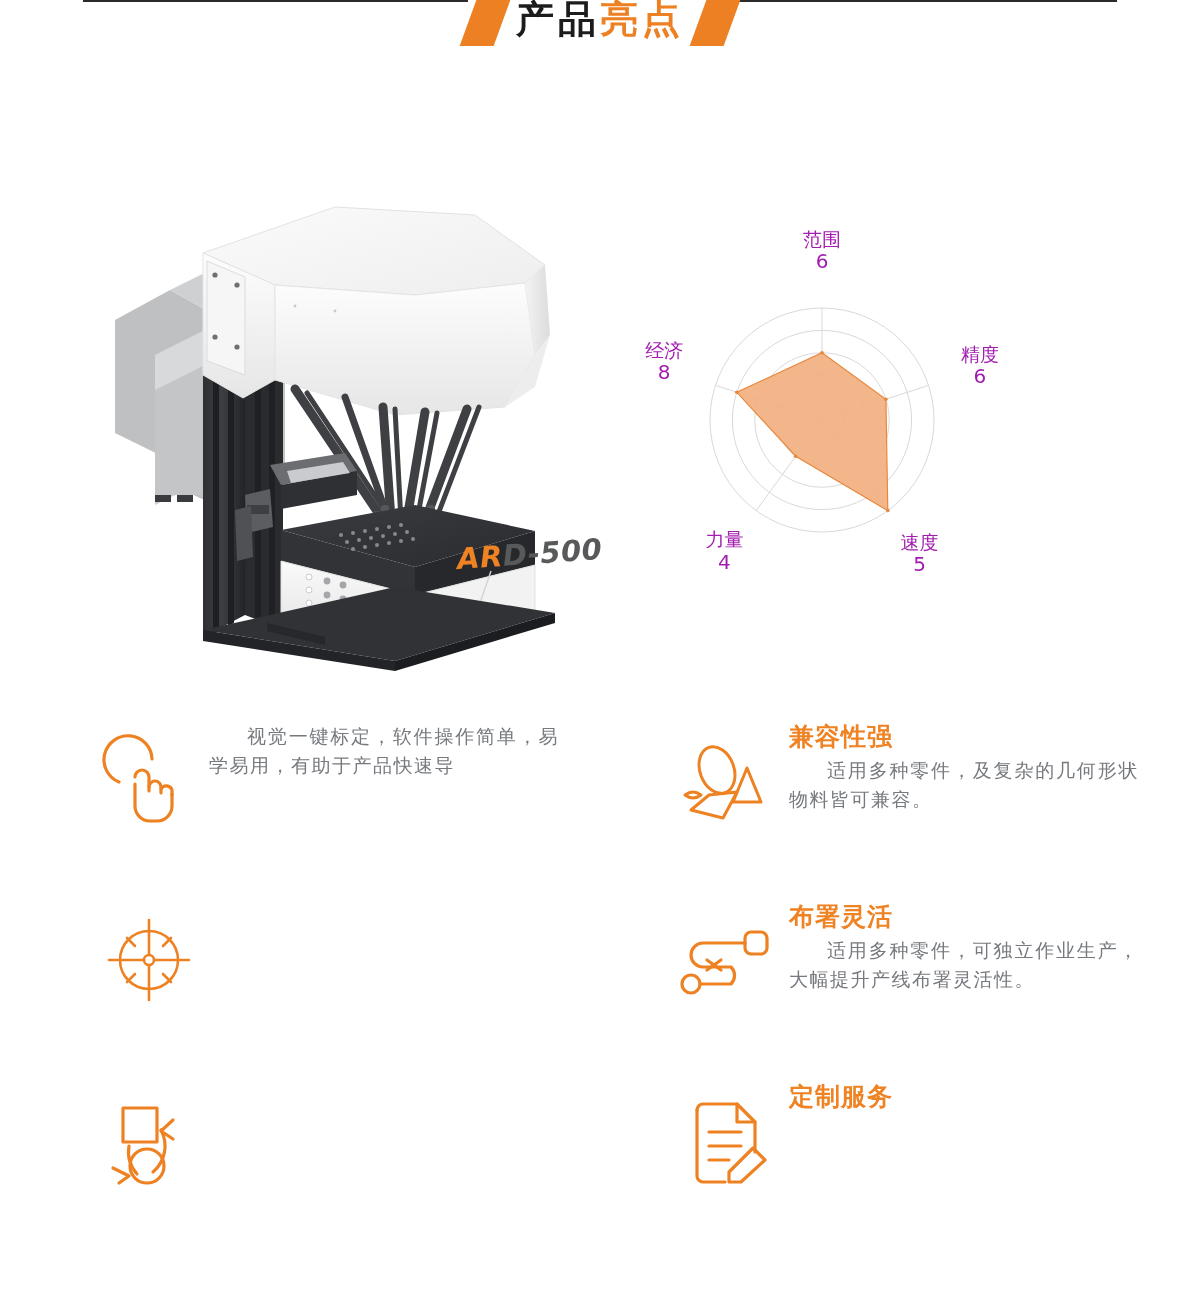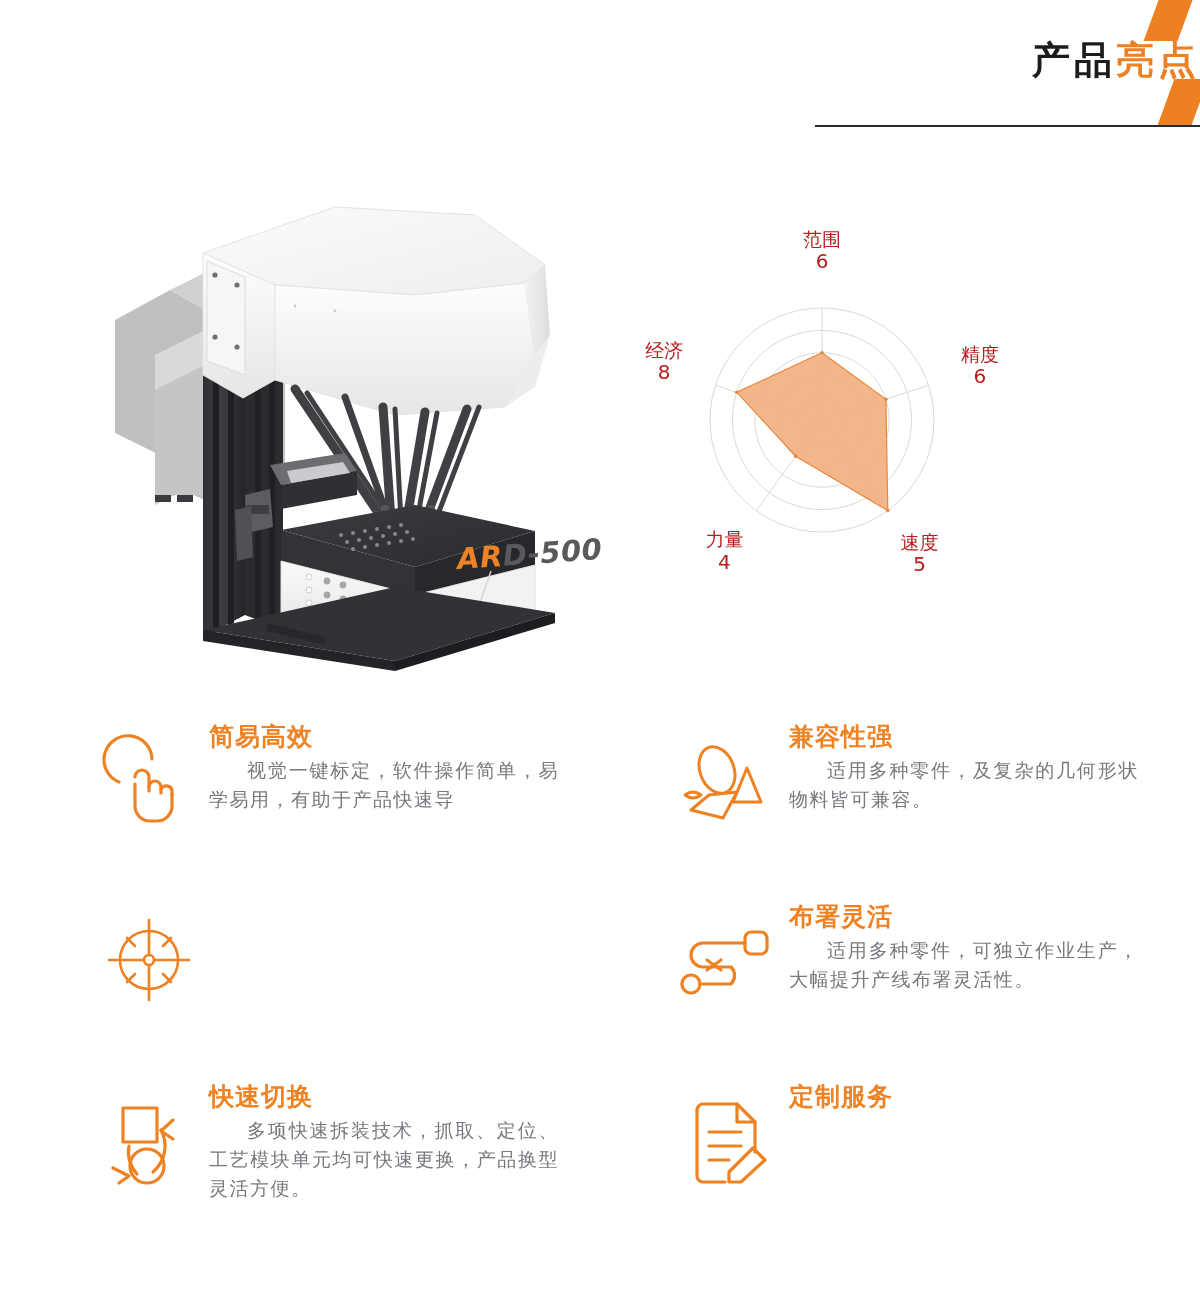--- a/index.html
+++ b/index.html
@@ -16,23 +16,22 @@
     overflow: hidden;
   }
 
   
   .header {
     position: absolute;
     top: 0; left: 0;
     width: 1200px;
     height: 120px;
     display: flex;
-    align-items: flex-end;
+    align-items: flex-start;
     justify-content: center;
-    flex-direction: column;
   }
   .header-rule {
     height: 2px;
     background: #2b2b2b;
     flex: 0 0 auto;
   }
   .header-rule.left  { width: 385px; }
   .header-rule.right { width: 385px; }
 
   .slash {
@@ -85,21 +84,21 @@
     position: absolute;
     left: 632px;
     top: 230px;
     width: 390px;
     height: 390px;
   }
   .radar-wrap svg { display: block; }
   .radar-label {
     position: absolute;
     text-align: center;
-    color: #b91c1c;
+    color: #a21caf;
     line-height: 1.18;
     white-space: nowrap;
     font-family: "DejaVu Sans", "Liberation Sans", sans-serif;
   }
   .radar-label .rl-name { font-size: 19px; display: block; }
   .radar-label .rl-val  { font-size: 20px; display: block; }
 
   
   .features {
     position: absolute;
@@ -373,21 +372,20 @@
     <div class="feat-icon">
       <svg width="100" height="100" viewBox="0 0 100 100" fill="none" stroke="#ee8222" stroke-width="3.2" stroke-linecap="round" stroke-linejoin="round">
         <path d="M20 52 A24 24 0 1 1 53 29"></path>
         <path d="M36 47 a7 7 0 0 1 14 0 v14"></path>
         <path d="M50 57 a6 6 0 0 1 12 0 v6"></path>
         <path d="M62 59 a6 6 0 0 1 11 1 v5"></path>
         <path d="M36 54 v22 a15 15 0 0 0 15 15 h7 a15 15 0 0 0 15 -15 v-12"></path>
       </svg>
     </div>
     <div class="feat-body">
-      <div class="feat-title">简易高效</div>
       <div class="feat-desc">视觉一键标定，软件操作简单，易学易用，有助于产品快速导</div>
     </div>
   </div>
 
   <div class="feature f2">
     <div class="feat-icon">
       <svg width="100" height="100" viewBox="0 0 100 100" fill="none" stroke="#ee8222" stroke-width="3" stroke-linecap="round" stroke-linejoin="round">
         <ellipse cx="38" cy="40" rx="17" ry="24" transform="rotate(-20 38 40)"></ellipse>
         <path d="M68 38 L82 72 L54 72 Z"></path>
         <path d="M30 65 L58 62 L44 88 L12 80 Z"></path>
@@ -439,24 +437,20 @@
     <div class="feat-icon">
       <svg width="100" height="100" viewBox="0 0 100 100" fill="none" stroke="#ee8222" stroke-width="3.2" stroke-linecap="round" stroke-linejoin="round">
         <rect x="24" y="18" width="34" height="34"></rect>
         <circle cx="48" cy="76" r="17"></circle>
         <path d="M62 40 a34 34 0 0 1 -8 42"></path>
         <path d="M74 30 L62 41 L74 49"></path>
         <path d="M30 56 a34 34 0 0 0 8 28"></path>
         <path d="M14 78 L30 86 L20 93"></path>
       </svg>
     </div>
-    <div class="feat-body">
-      <div class="feat-title">快速切换</div>
-      <div class="feat-desc">多项快速拆装技术，抓取、定位、工艺模块单元均可快速更换，产品换型灵活方便。</div>
-    </div>
   </div>
 
   <div class="feature f6">
     <div class="feat-icon">
       <svg width="100" height="100" viewBox="0 0 100 100" fill="none" stroke="#ee8222" stroke-width="3.2" stroke-linecap="round" stroke-linejoin="round">
         <path d="M18 20 a6 6 0 0 1 6 -6 H58 L76 32 V62"></path>
         <path d="M18 20 V86 a6 6 0 0 0 6 6 H46"></path>
         <path d="M58 14 V32 H76"></path>
         <path d="M30 42 H62"></path>
         <path d="M30 56 H62"></path>

